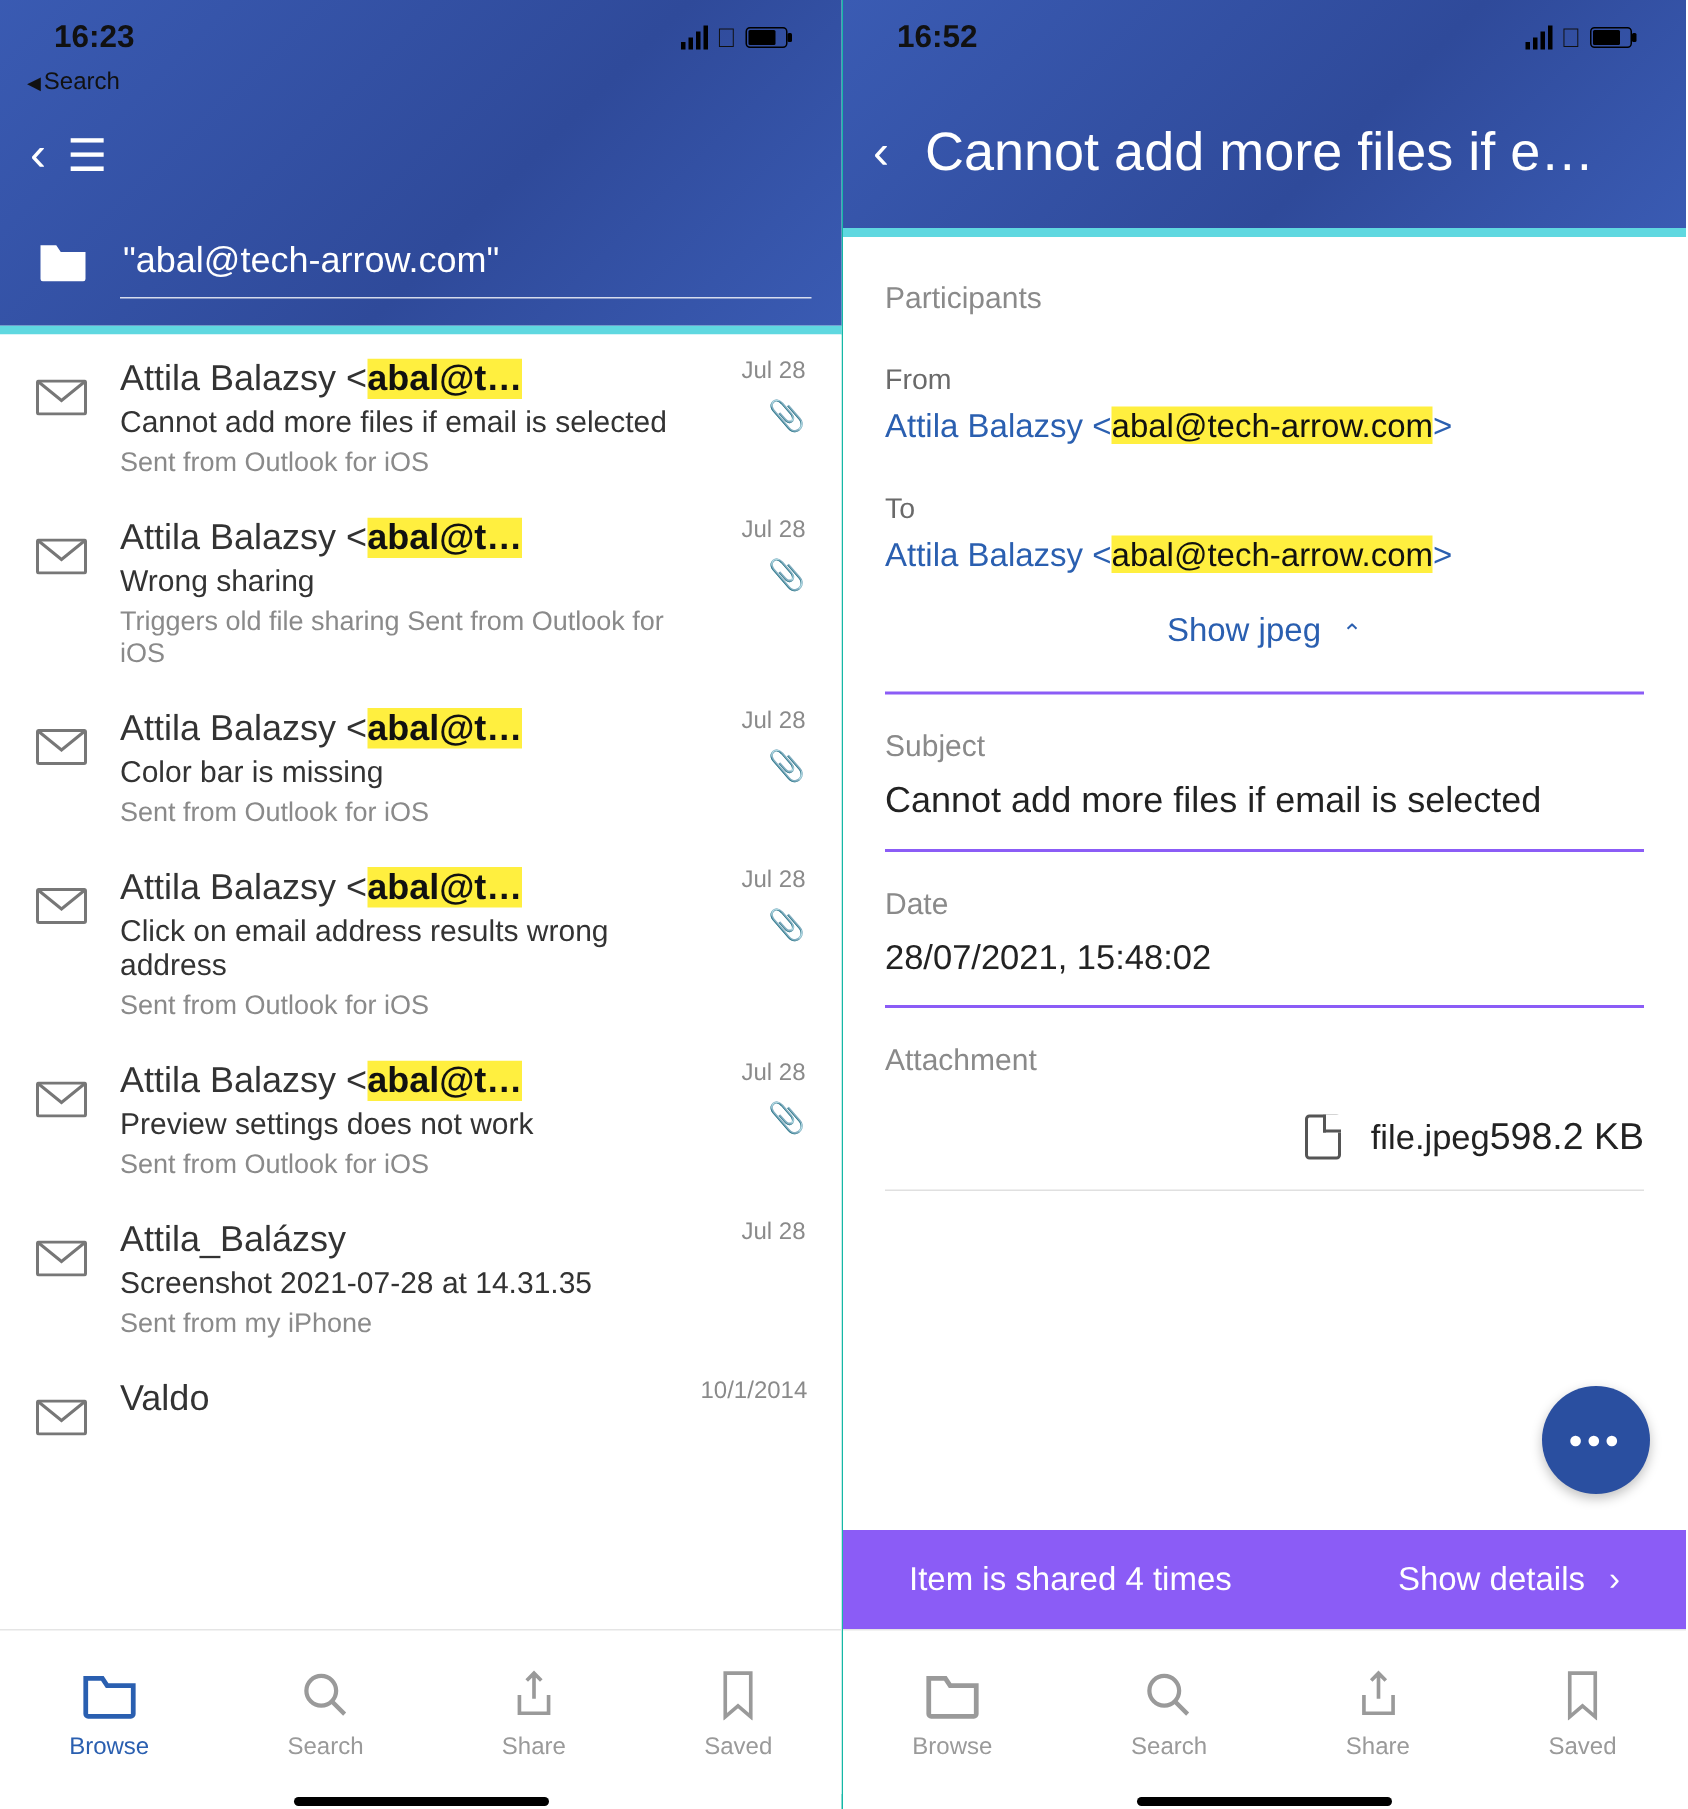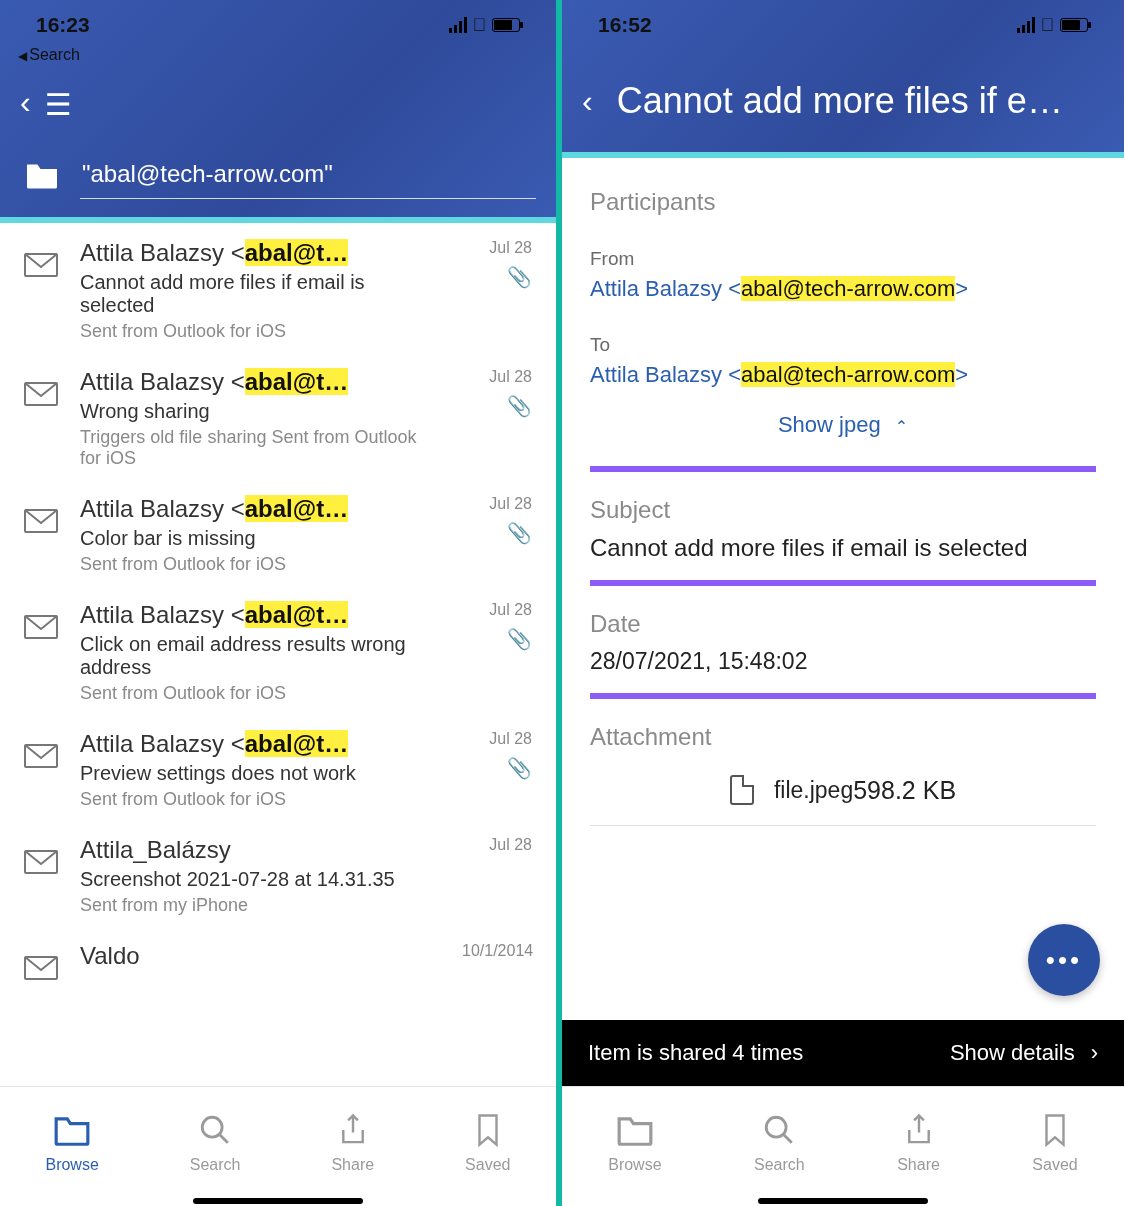--- a/index.html
+++ b/index.html
@@ -1,18 +1,18 @@
 <!DOCTYPE html>
 <html><head>
 <meta charset="utf-8">
 <style>
   * { box-sizing: border-box; margin: 0; padding: 0; font-family: -apple-system, "Segoe UI", Arial, sans-serif; }
   body { background: #fff; width: 1125px; height: 1206px; display: flex; }
   .phone { width: 562px; height: 1206px; display: flex; flex-direction: column; background: #fff; position: relative; }
-  .phone.left { border-right: 6px solid #14b8a6; }
+  .phone.left { border-right: 1px solid #14b8a6; }
   .statusbar { height: 50px; display: flex; align-items: center; justify-content: space-between; padding: 0 36px; font-size: 21px; font-weight: 600; color: #111; position: relative; z-index: 5; }
   .statusbar .icons { display: flex; gap: 6px; align-items: center; font-size: 18px; }
   .back-search { font-size: 16px; font-weight: 400; padding-left: 18px; margin-top: -4px; color: #111; position: relative; z-index: 5; }
   .back-search::before { content: "◀"; font-size: 12px; margin-right: 2px; }
 
   .header-left {
     background: linear-gradient(135deg, #3a5bb3, #2f4a9a 60%, #3a5bb3);
     color: #fff;
     padding: 30px 20px 18px 20px;
     margin-top: -80px;
@@ -53,38 +53,38 @@
     background: linear-gradient(135deg, #3a5bb3, #2f4a9a 60%, #3a5bb3);
     color: #fff;
     padding: 30px 20px 30px 20px;
     margin-top: -50px;
     padding-top: 80px;
     display: flex; align-items: center; gap: 24px;
   }
   .header-right .title { font-size: 36px; white-space: nowrap; overflow: hidden; text-overflow: ellipsis; flex:1;}
 
   .detail { flex: 1; overflow: auto; padding: 30px 28px 30px 28px; position: relative; }
-  .section-label { color: #8a8a8a; font-size: 24px; margin-bottom: 10px; }
+  .section-label { color: #8a8a8a; font-size: 20px; margin-bottom: 10px; }
   .part-label { color: #6a6a6a; font-size: 19px; margin-top: 32px; }
   .participant { font-size: 22px; color: #2a5fb0; margin-top: 6px; }
   .participant .hl { background: #ffef3f; color: #111; }
   .showless { color: #2a5fb0; font-size: 22px; text-align: center; padding: 24px 0 10px 0; }
   .showless .chev { font-size: 16px; margin-left: 14px; }
-  .section-block { border-top: 6px solid #8b5cf6; margin-top: 18px; padding-top: 24px; }
+  .section-block { border-top: 2px solid #8b5cf6; margin-top: 18px; padding-top: 24px; }
   .section-value { font-size: 23px; color: #222; margin-top: 10px; }
   .section-value.big { font-size: 24px; }
-  .attachment-row { display: flex; align-items: center; justify-content: center; padding: 14px 0 20px 0; border-bottom: 1px solid #e0e0e0; margin-top: 8px;}
+  .attachment-row { display: flex; align-items: center; justify-content: flex-end; padding: 14px 0 20px 0; border-bottom: 1px solid #e0e0e0; margin-top: 8px;}
   .attachment-row .left { display:flex; align-items:center; gap: 20px; font-size: 23px; color:#222;}
   .attachment-row .size { font-size: 25px; color: #222; }
   .file-icon { width:24px; height:30px; border:2px solid #555; border-radius:3px; position:relative;}
   .file-icon::after{ content:""; position:absolute; top:-2px; right:-2px; width:10px; height:10px; background:#fff; border-left:2px solid #555; border-bottom:2px solid #555;}
 
   .fab { position: absolute; right: 24px; bottom: 24px; width: 72px; height: 72px; border-radius: 50%; background: #2a4fa0; color:#fff; display:flex; align-items:center; justify-content:center; font-size: 26px; letter-spacing: 3px; box-shadow: 0 3px 8px rgba(0,0,0,.25);}
   .detail-wrap{ flex:1; display:flex; flex-direction:column; position:relative; }
-  .sharebar { background: #000000; color:#fff; display:flex; align-items:center; justify-content:space-between; padding: 20px 26px; font-size: 22px; }
+  .sharebar { background: #8b5cf6; color:#fff; display:flex; align-items:center; justify-content:space-between; padding: 20px 44px; font-size: 22px; }
   .sharebar .link { display:flex; align-items:center; gap: 16px; }
 
   .tabbar { height: 110px; border-top: 1px solid #e5e5e5; display:flex; justify-content:space-around; align-items:center; background:#fff;}
   .tab { display:flex; flex-direction:column; align-items:center; gap:6px; color:#9a9a9a; font-size:16px; }
   .tab.active { color:#2a5fb0; }
   .tab .ticon { font-size: 34px; height: 40px; display:flex; align-items:center; justify-content:center;}
   .home-indicator { height: 10px; display:flex; justify-content:center; align-items:center; }
   .home-indicator div{ width:170px; height:6px; background:#000; border-radius:4px; }
 
   .signal { display:inline-flex; align-items:flex-end; gap:2px; height:16px;}

